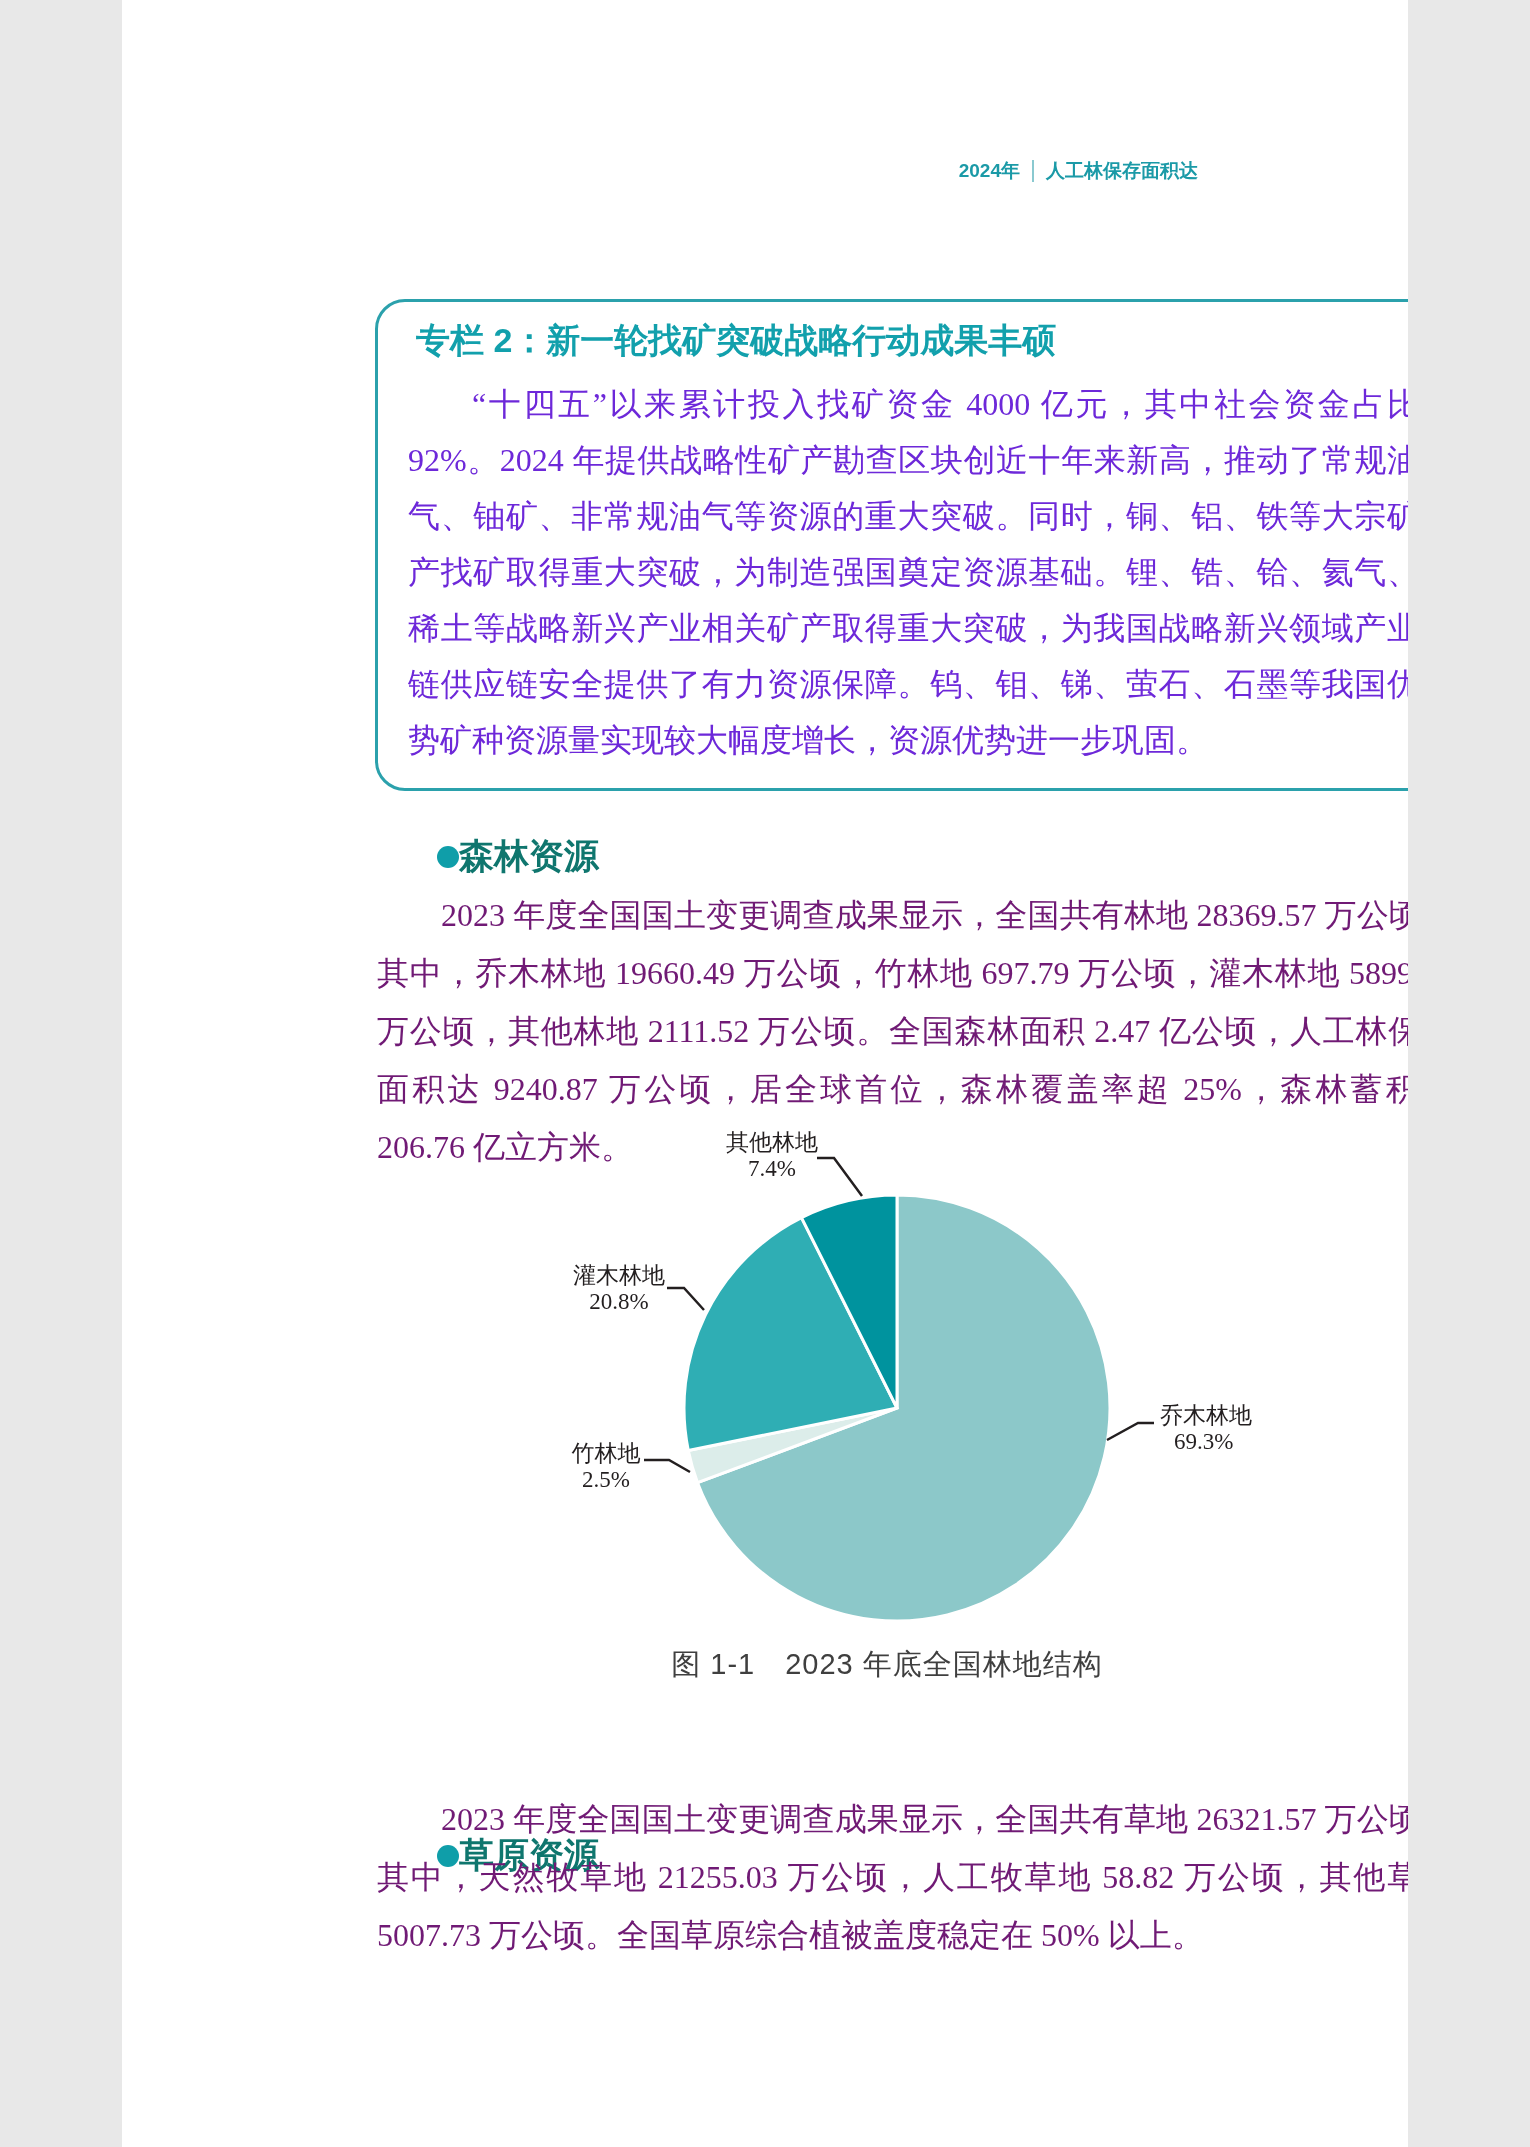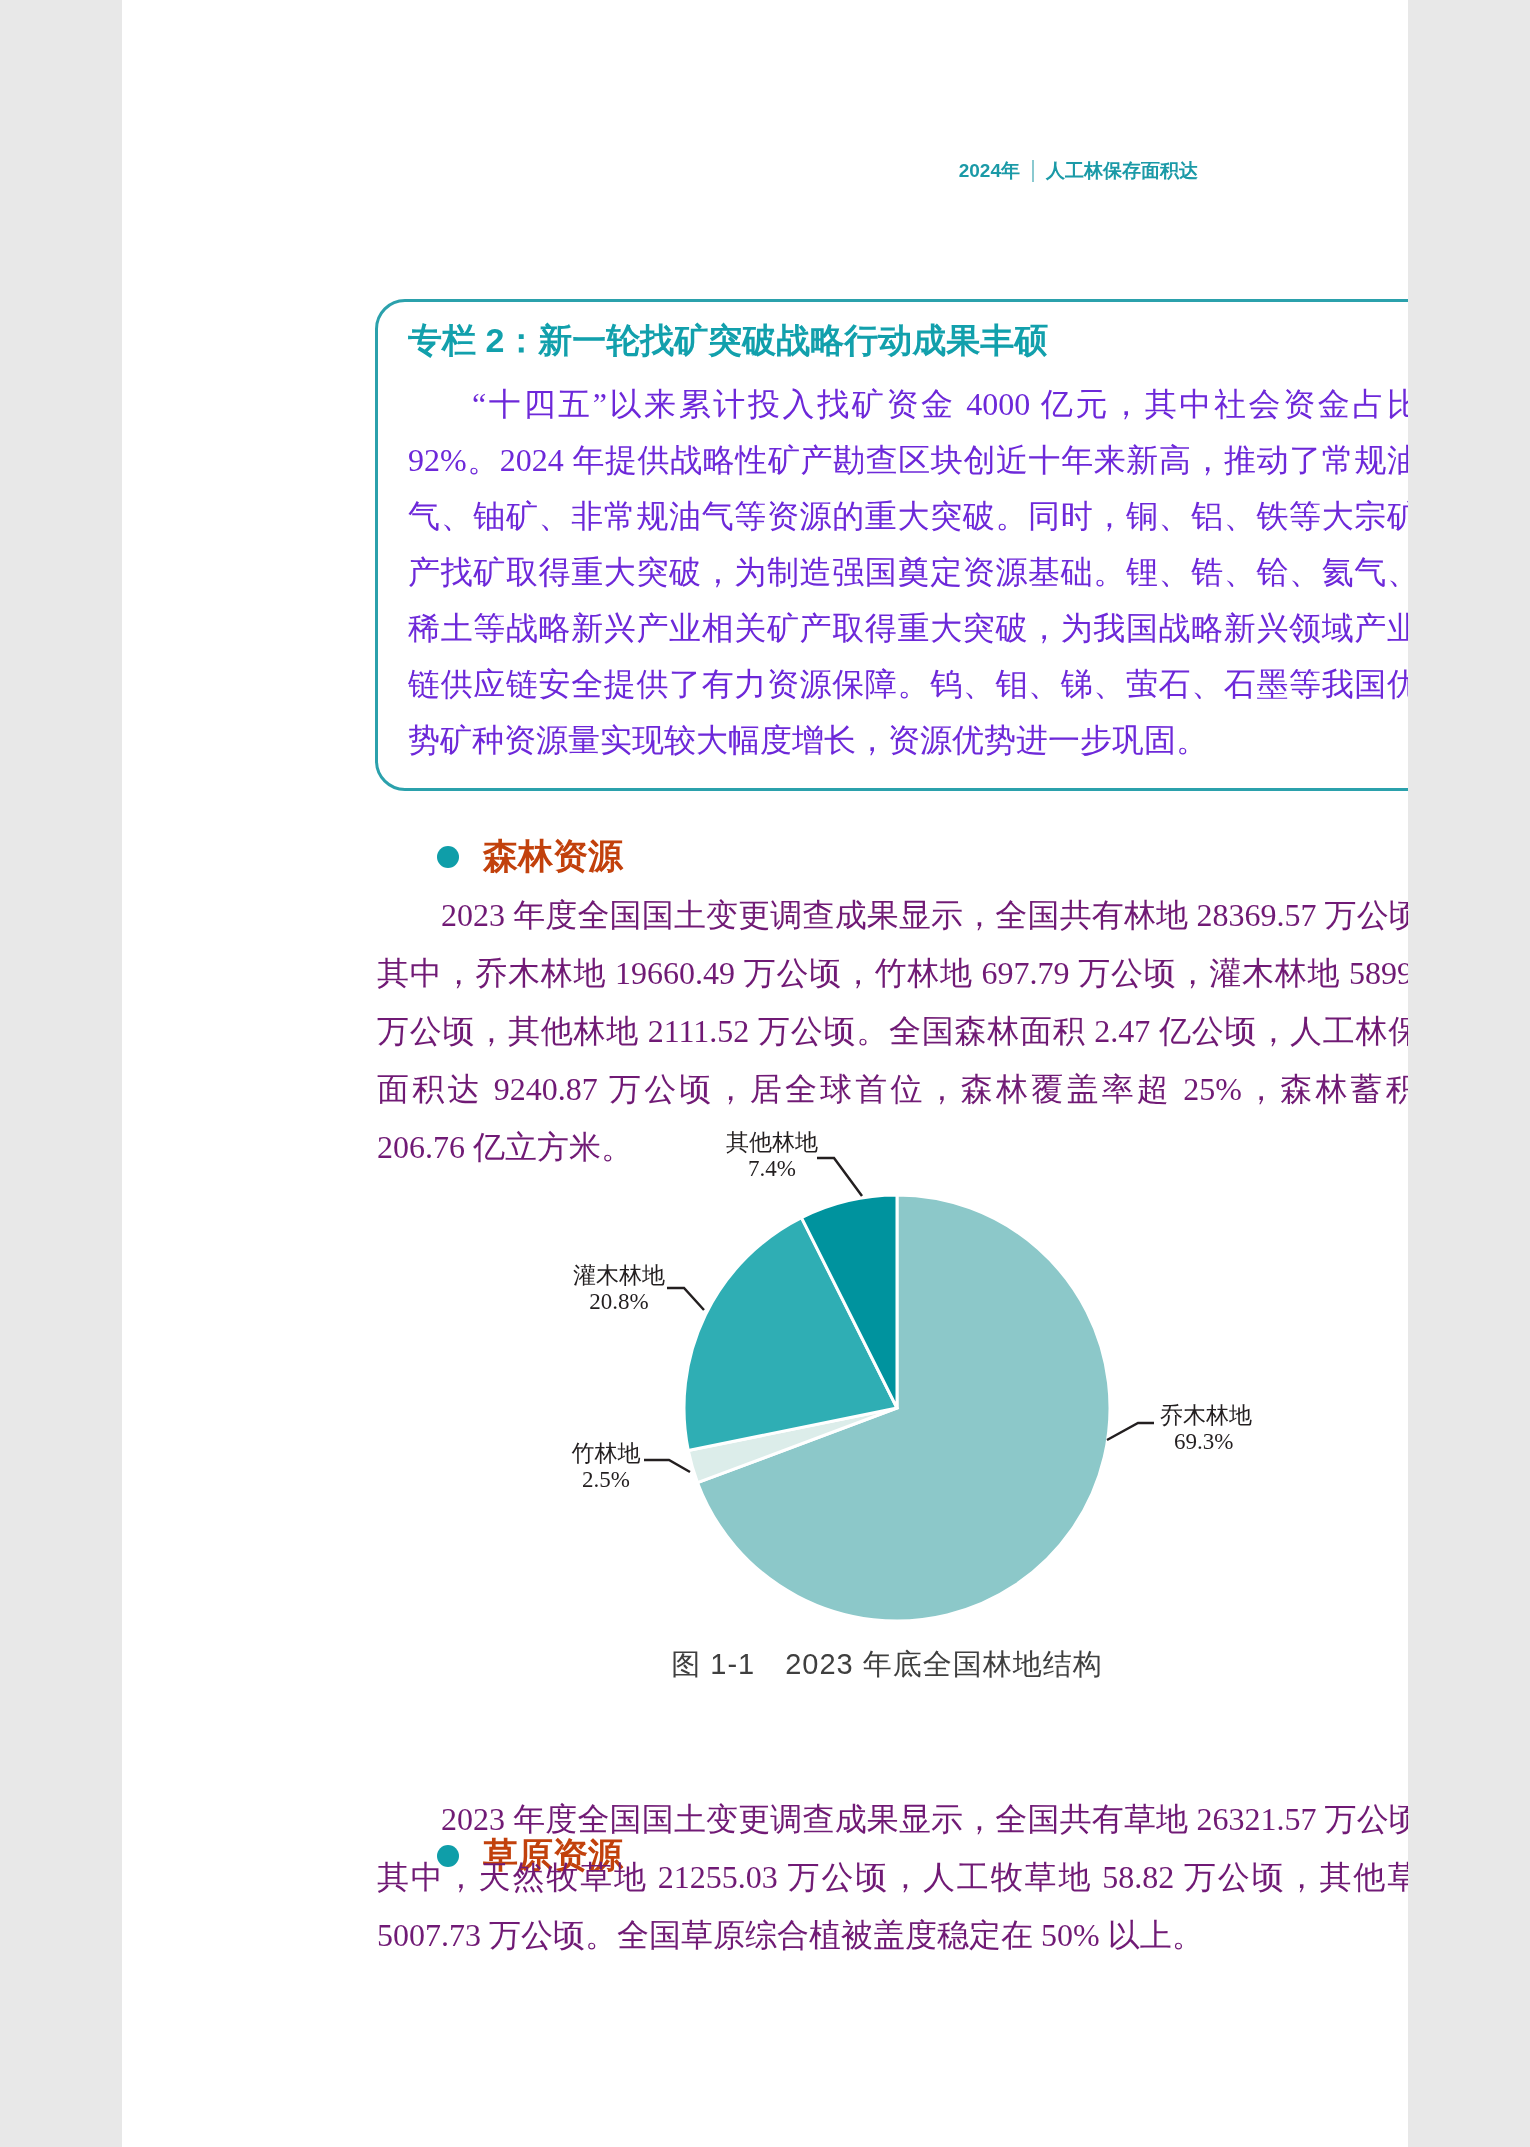--- a/index.html
+++ b/index.html
@@ -23,34 +23,34 @@
   
   .callout-box{
     position:absolute;left:253px;top:299px;
     width:1077px;height:492px;
     box-sizing:border-box;
     border:3px solid #2ba1ac;border-radius:30px;
     padding:16px 30px 0 30px;
     background:#ffffff;
   }
   .box-title{
-    margin:0 0 14px 0;
+    margin:0 0 14px 8px;
     font-family:"Liberation Sans","DejaVu Sans",sans-serif;
     color:#12a0ac;font-size:34px;font-weight:bold;line-height:1.3;
   }
   .box-body{
     margin:0;font-size:32px;line-height:56px;
     text-indent:2em;text-align:justify;color:#6d28d9;
   }
   
   .section-heading{
     position:absolute;left:315px;
-    display:flex;align-items:center;gap:24px;
+    display:flex;align-items:center;gap:0;
     font-family:Liberation Serif, serif;
-    color:#c2410c;font-size:35px;font-weight:bold;
+    color:#0f766e;font-size:35px;font-weight:bold;
   }
   .bullet{width:22px;height:22px;border-radius:50%;background:#0f9ea9;display:inline-block;}
   
   .body-para{
     position:absolute;left:255px;width:1076px;margin:0;
     font-size:32px;line-height:58px;
     text-indent:2em;text-align:justify;color:#701a75;
   }
   
   .chart{position:absolute;left:0;top:1120px;width:1530px;height:545px;text-align:center;}

